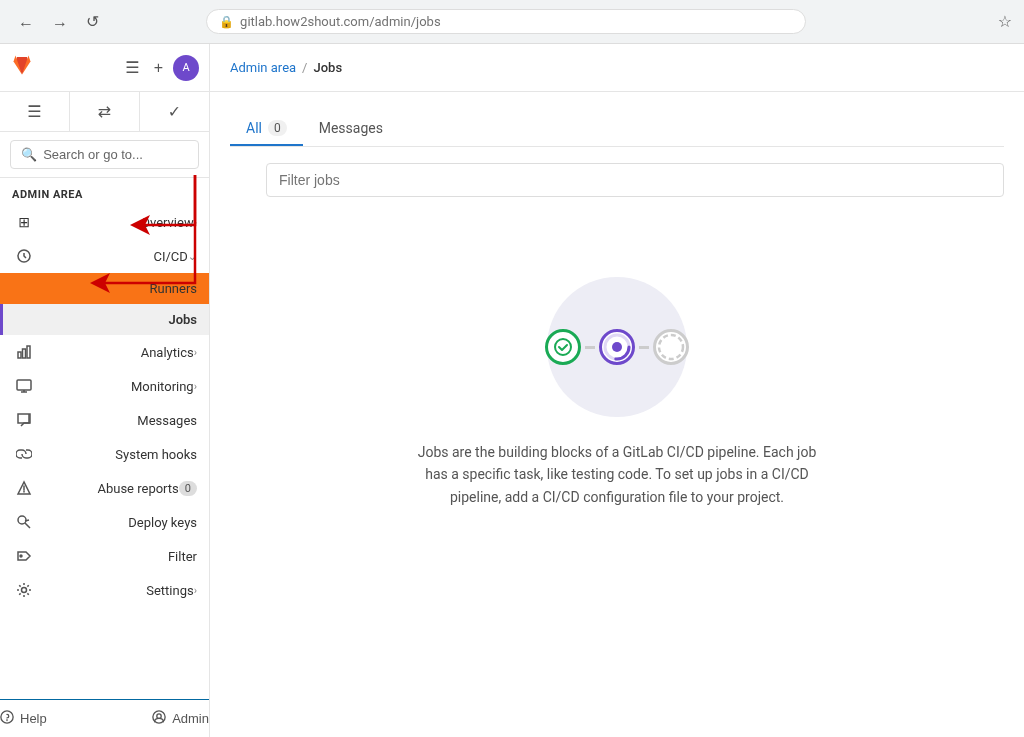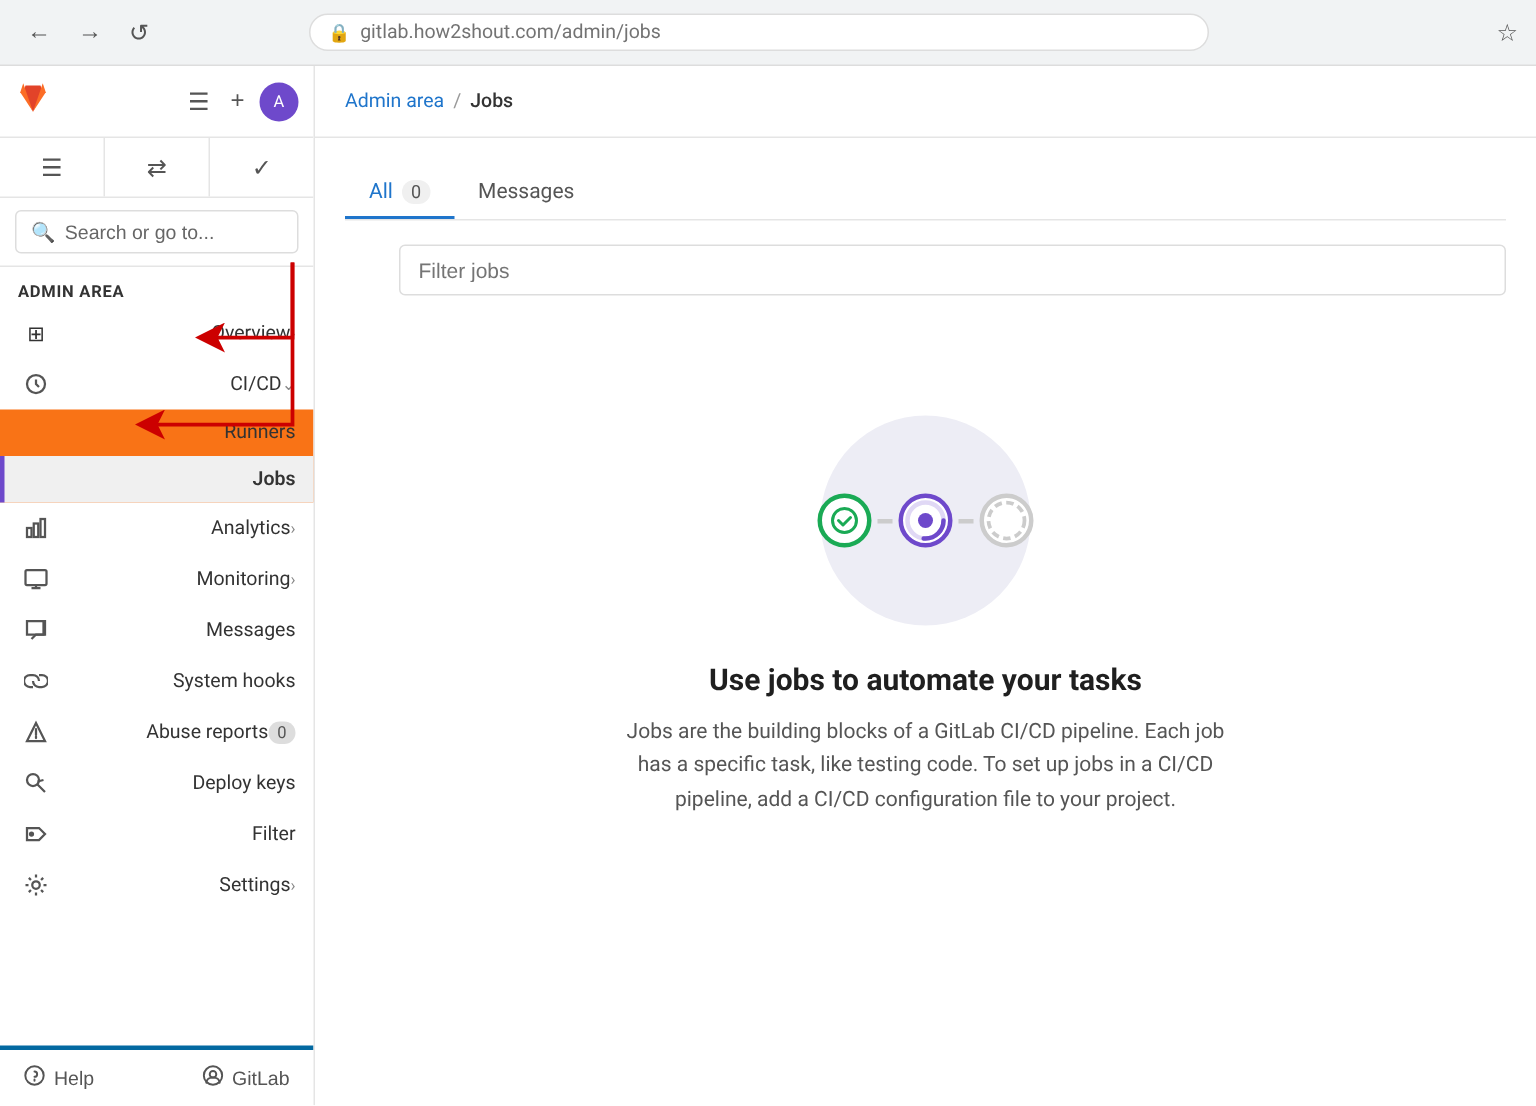--- a/index.html
+++ b/index.html
@@ -38,21 +38,21 @@
     .sidebar-item.active { background: #f0f0f0; border-left-color: #6e49cb; font-weight: 600; }
     .sidebar-item.sub-item { padding-left: 28px; }
     .sidebar-item .item-icon { width: 18px; height: 18px; margin-right: 8px; display: flex; align-items: center; justify-content: center; font-size: 14px; flex-shrink: 0; }
     .sidebar-item .item-label { flex: 1; text-align: right; }
     .sidebar-item .item-chevron { color: #888; font-size: 11px; }
     .sidebar-item .item-badge { background: #ddd; color: #555; border-radius: 10px; padding: 1px 6px; font-size: 11px; margin-left: auto; }
 
     
     .sidebar-submenu { background: #f97316; }
 
-    .sidebar-bottom { margin-top: auto; border-top: 3px solid #0369a1; display: flex; align-items: center; justify-content: space-between; padding: 10px 16px; }
+    .sidebar-bottom { margin-top: auto; border-top: 1px solid #0369a1; display: flex; align-items: center; justify-content: space-between; padding: 10px 0; }
     .sidebar-help-btn { display: flex; align-items: center; gap: 6px; cursor: pointer; color: #555; font-size: 13px; background: none; border: none; }
     .sidebar-admin-btn { display: flex; align-items: center; gap: 6px; cursor: pointer; color: #555; font-size: 13px; background: none; border: none; }
 
     
     .main { flex: 1; display: flex; flex-direction: column; overflow: hidden; background: #fff; }
 
     
     .main-topbar { background: #fff; border-bottom: 1px solid #e5e5e5; padding: 0 20px; height: 48px; display: flex; align-items: center; gap: 8px; }
     .breadcrumb { display: flex; align-items: center; gap: 6px; font-size: 13px; color: #666; }
     .breadcrumb-link { color: #1f75cb; cursor: pointer; text-decoration: none; }
@@ -264,21 +264,21 @@
         <span>Help</span>
       </button>
       <button class="sidebar-admin-btn">
         <span>
           <svg width="14" height="14" viewBox="0 0 16 16" fill="none" stroke="#555" stroke-width="1.5">
               <circle cx="8" cy="8" r="7"></circle>
               <circle cx="8" cy="7" r="2.5"></circle>
               <path d="M3 13.5c0-2.5 2.2-4 5-4s5 1.5 5 4" stroke-linecap="round"></path>
             </svg>
         </span>
-        <span>GitLab</span>
+        <span>Admin</span>
       </button>
     </div>
   </div>
 
   <div class="main">
 
     <div class="main-topbar">
       <nav class="breadcrumb">
         <span class="breadcrumb-link">Admin area</span>
         <span class="breadcrumb-separator">/</span>
@@ -324,21 +324,20 @@
             </div>
             <div class="pipe-connector"></div>
 
             <div class="pipe-node pending">
               <svg width="30" height="30" viewBox="0 0 30 30">
                 <circle cx="15" cy="15" r="12" fill="none" stroke="#ccc" stroke-width="2.5" stroke-dasharray="5 3"></circle>
               </svg>
             </div>
           </div>
         </div>
-        <h2 class="empty-state-title">Use jobs to automate your tasks</h2>
         <p class="empty-state-desc">Jobs are the building blocks of a GitLab CI/CD pipeline. Each job has a specific task, like testing code. To set up jobs in a CI/CD pipeline, add a CI/CD configuration file to your project.</p>
       </div>
 
     </div>
   </div>
 </div>
 
 <style>
   .arrow-overlay { position: fixed; top: 0; left: 0; width: 210px; pointer-events: none; z-index: 999; }
 </style>

